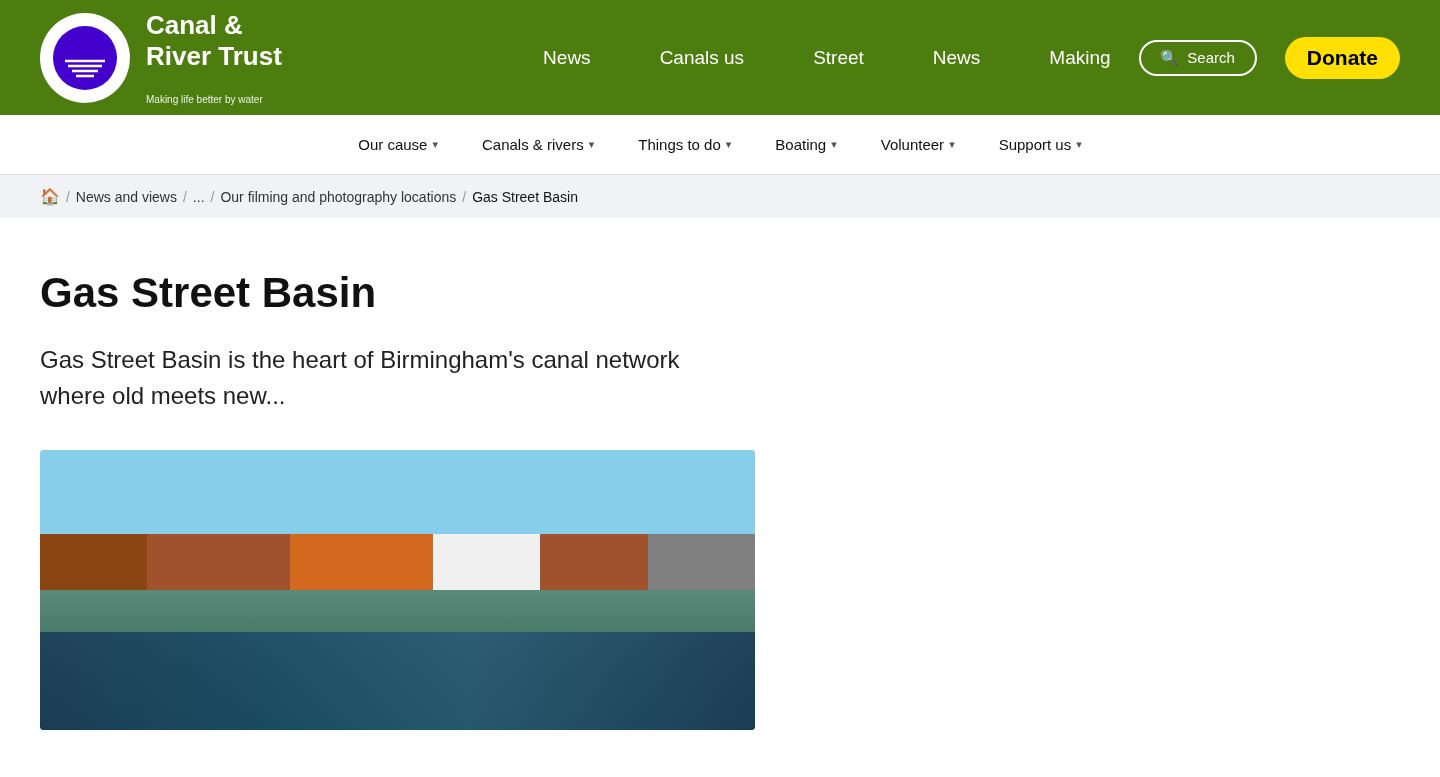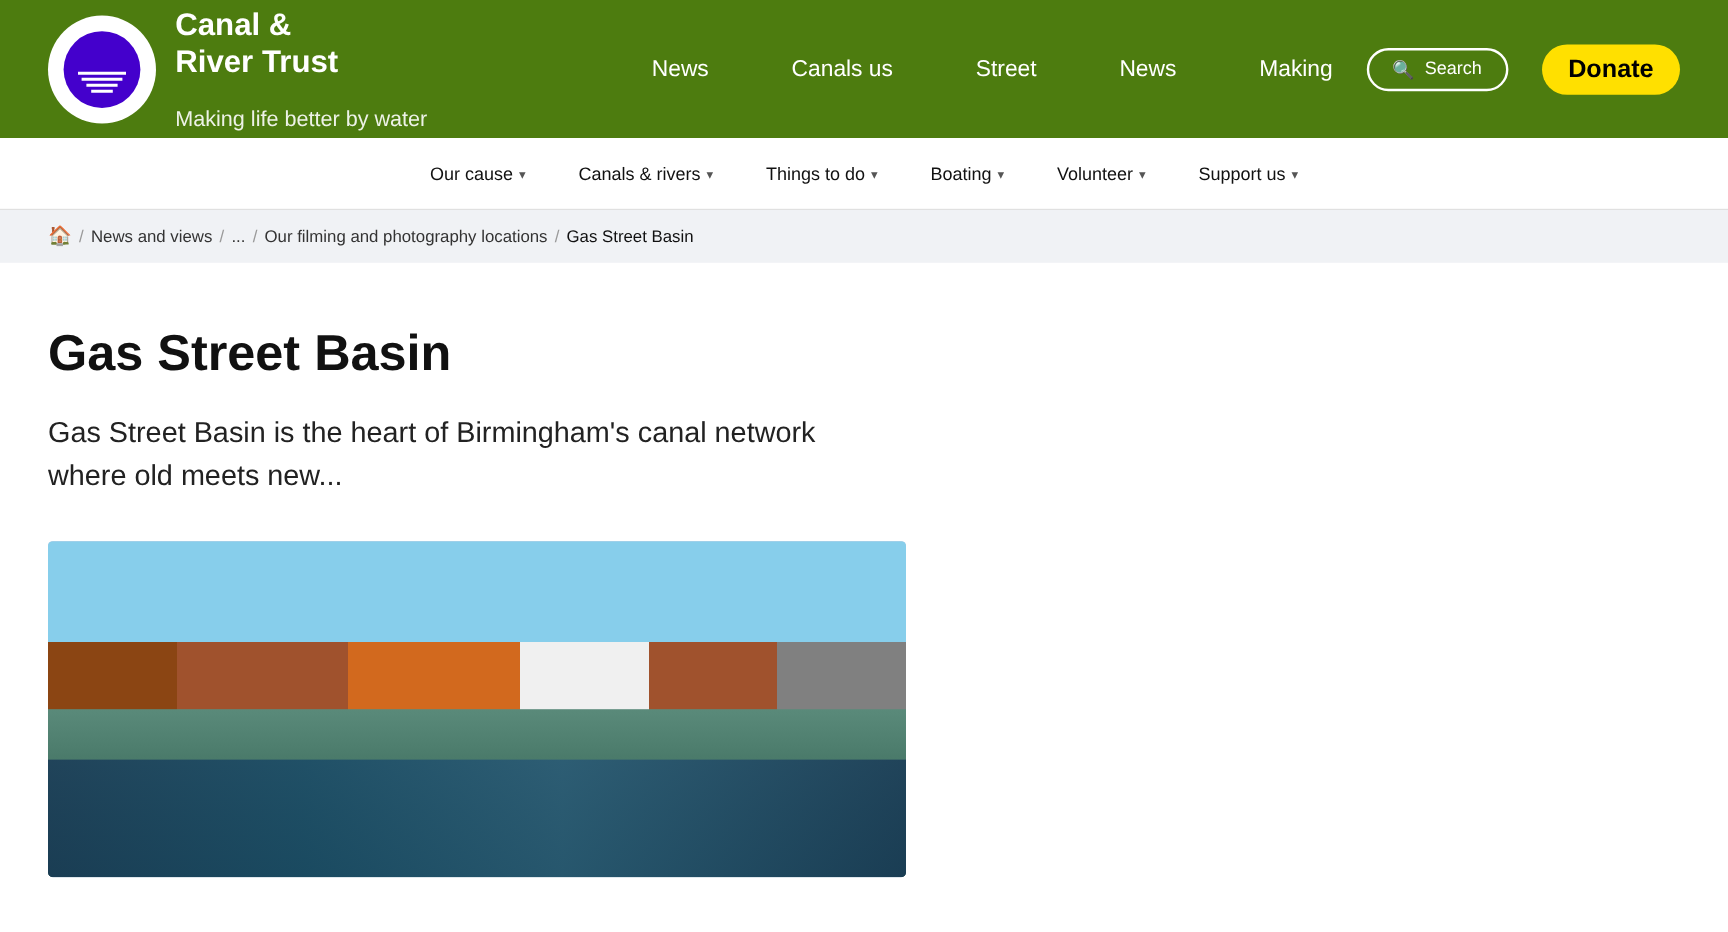--- a/index.html
+++ b/index.html
@@ -37,21 +37,21 @@
     }
     .logo-text {
       color: #fff;
     }
     .logo-text .title {
       font-size: 26px;
       font-weight: bold;
       line-height: 1.2;
     }
     .logo-text .subtitle {
-      font-size: 18px;
+      font-size: 10px;
       opacity: 0.9;
       margin-top: 22px;
     }
     .top-nav-links {
       display: flex;
       align-items: center;
       gap: 28px;
     }
     .top-nav-links a {
       color: #fff;
@@ -80,20 +80,21 @@
       font-size: 21px;
       font-weight: bold;
       cursor: pointer;
     }
 
     
     .secondary-nav {
       background: #fff;
       border-bottom: 1px solid #e0e0e0;
       display: flex;
+      align-items: center;
       justify-content: center;
       padding: 0 40px;
       height: 60px;
       gap: 0;
     }
     .secondary-nav .nav-item {
       display: flex;
       align-items: center;
       gap: 5px;
       padding: 0 22px;

